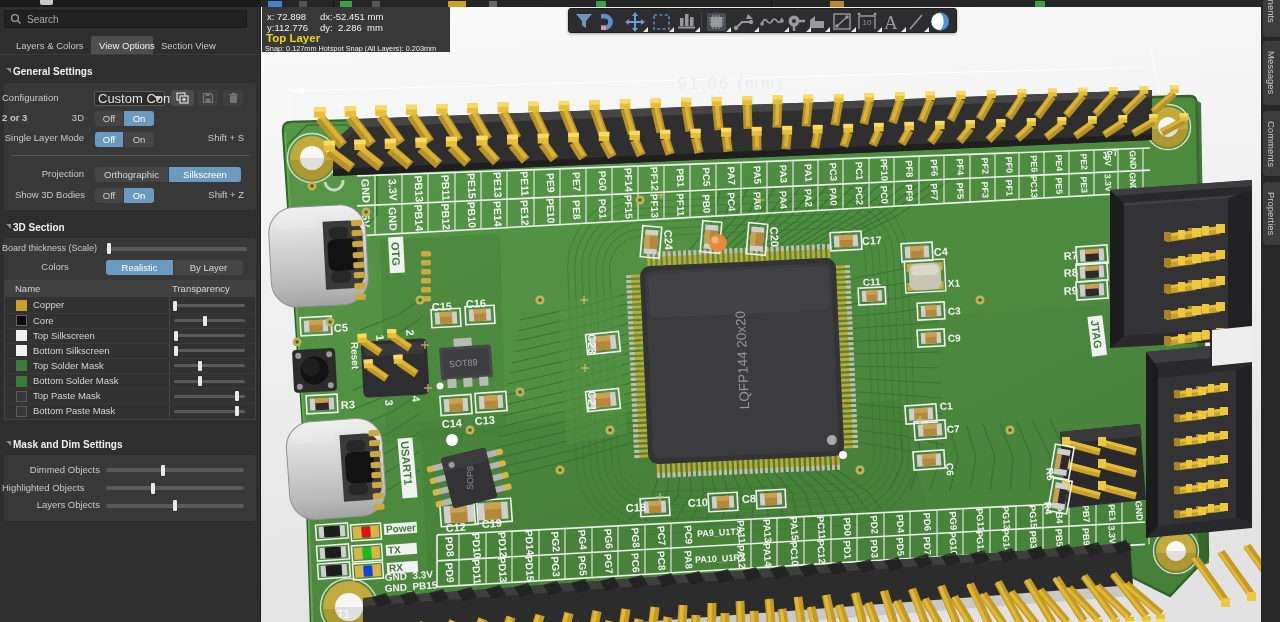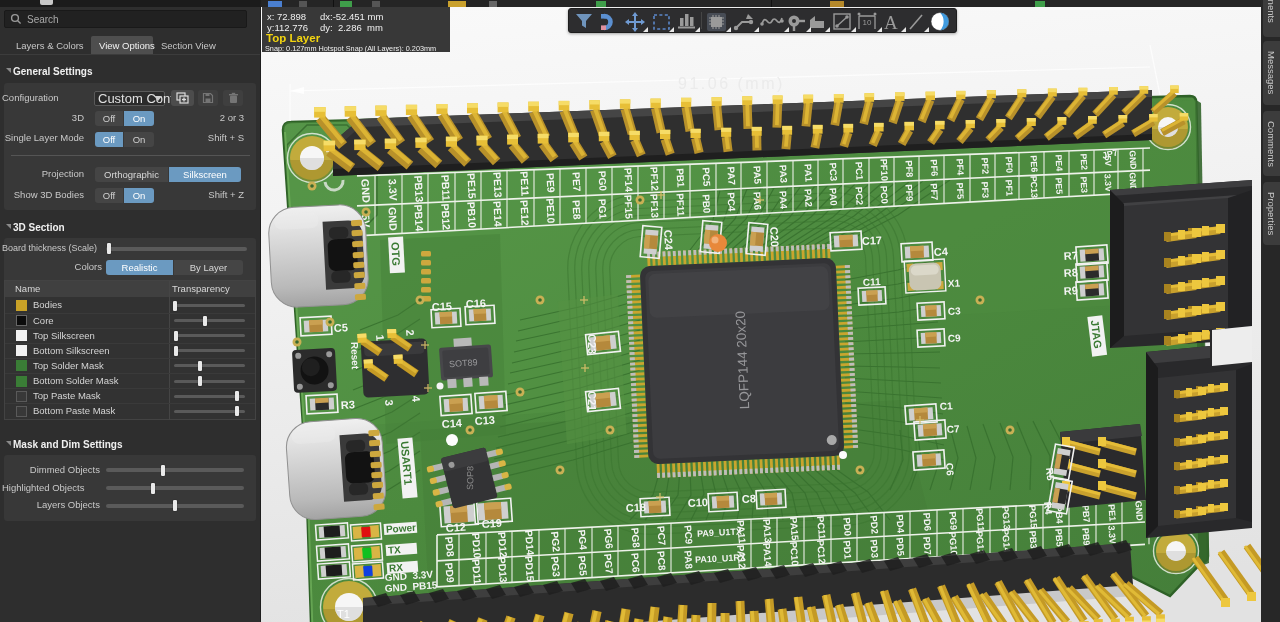--- a/index.html
+++ b/index.html
@@ -1865,56 +1865,56 @@
       </svg>
       <div style="position:absolute;left:223px;top:90px;width:20px;height:16px;background:#3f3f3f;border-radius:3px"></div>
       <svg style="position:absolute;left:228px;top:92px" width="11" height="12" viewBox="0 0 11 12">
         <rect x="2" y="3.5" width="7" height="7.5" rx="1" fill="#757575"></rect>
         <rect x="1" y="2" width="9" height="1.4" fill="#757575"></rect>
         <rect x="3.8" y="0.8" width="3.4" height="1.4" fill="#757575"></rect>
       </svg>
       <div style="position:absolute;left:2px;top:110.9px;width:82px;text-align:right;font-size:9.5px;font-weight:normal;color:#c9c9c9;line-height:14.25px;height:14.25px;white-space:nowrap">3D</div>
       <div style="position:absolute;left:95px;top:111px;width:28px;height:15px;background:#454545;border-radius:3px 0 0 3px;color:#d0d0d0;font-size:9.5px;text-align:center;line-height:15px">Off</div>
       <div style="position:absolute;left:124px;top:111px;width:30px;height:15px;background:#6b9ac1;border-radius:0 3px 3px 0;color:#fff;font-size:9.5px;text-align:center;line-height:15px">On</div>
-      <div style="position:absolute;left:2px;top:110.9px;width:242px;text-align:right;font-size:9.5px;font-weight:normal;color:#c9c9c9;line-height:14.25px;height:14.25px;white-space:nowrap">2 or 3</div>
+      <div style="position:absolute;left:2px;top:110.9px;width:242px;text-align:left;font-size:9.5px;font-weight:bold;color:#c9c9c9;line-height:14.25px;height:14.25px;white-space:nowrap">2 or 3</div>
       <div style="position:absolute;left:2px;top:131.4px;width:82px;text-align:right;font-size:9.5px;font-weight:normal;color:#c9c9c9;line-height:14.25px;height:14.25px;white-space:nowrap">Single Layer Mode</div>
       <div style="position:absolute;left:95px;top:131.5px;width:28px;height:15px;background:#6b9ac1;border-radius:3px 0 0 3px;color:#fff;font-size:9.5px;text-align:center;line-height:15px">Off</div>
       <div style="position:absolute;left:124px;top:131.5px;width:30px;height:15px;background:#454545;border-radius:0 3px 3px 0;color:#d0d0d0;font-size:9.5px;text-align:center;line-height:15px">On</div>
       <div style="position:absolute;left:2px;top:131.4px;width:242px;text-align:right;font-size:9.5px;font-weight:normal;color:#c9c9c9;line-height:14.25px;height:14.25px;white-space:nowrap">Shift + S</div>
       <div style="position:absolute;left:11px;top:155px;width:239px;height:1px;background:#555"></div>
       <div style="position:absolute;left:2px;top:166.9px;width:82px;text-align:right;font-size:9.5px;font-weight:normal;color:#c9c9c9;line-height:14.25px;height:14.25px;white-space:nowrap">Projection</div>
       <div style="position:absolute;left:95px;top:167px;width:73px;height:15px;background:#454545;border-radius:3px 0 0 3px;color:#d8d8d8;font-size:9.5px;text-align:center;line-height:15px">Orthographic</div>
       <div style="position:absolute;left:169px;top:167px;width:72px;height:15px;background:#6b9ac1;border-radius:0 3px 3px 0;color:#fff;font-size:9.5px;text-align:center;line-height:15px">Silkscreen</div>
-      <div style="position:absolute;left:2px;top:187.9px;width:82px;text-align:right;font-size:9.5px;font-weight:normal;color:#c9c9c9;line-height:14.25px;height:14.25px;white-space:nowrap">Show 3D Bodies</div>
+      <div style="position:absolute;left:9px;top:187.9px;width:82px;text-align:center;font-size:9.5px;font-weight:normal;color:#c9c9c9;line-height:14.25px;height:14.25px;white-space:nowrap">Show 3D Bodies</div>
       <div style="position:absolute;left:95px;top:187.5px;width:28px;height:15px;background:#454545;border-radius:3px 0 0 3px;color:#d0d0d0;font-size:9.5px;text-align:center;line-height:15px">Off</div>
       <div style="position:absolute;left:124px;top:187.5px;width:30px;height:15px;background:#6b9ac1;border-radius:0 3px 3px 0;color:#fff;font-size:9.5px;text-align:center;line-height:15px">On</div>
       <div style="position:absolute;left:2px;top:187.9px;width:242px;text-align:right;font-size:9.5px;font-weight:normal;color:#c9c9c9;line-height:14.25px;height:14.25px;white-space:nowrap">Shift + Z</div>
       <div style="position:absolute;left:6px;top:224px;width:0;height:0;border-left:5px solid transparent;border-top:5px solid #8a8a8a"></div>
       <div style="position:absolute;left:13px;top:219.5px;font-size:10px;font-weight:bold;color:#f0f0f0;line-height:15.0px;white-space:nowrap;letter-spacing:0">3D Section</div>
       <div style="position:absolute;left:4px;top:238px;width:252px;height:42px;background:#383838;border-radius:3px 3px 0 0"></div>
       <div style="position:absolute;left:2px;top:241.8px;width:94px;text-align:right;font-size:9px;font-weight:normal;color:#c9c9c9;line-height:13.5px;height:13.5px;white-space:nowrap">Board thickness (Scale)</div>
       <div style="position:absolute;left:106px;top:246.5px;width:141px;height:4px;background:#5a5a5a;border-radius:2.0px"></div>
       <div style="position:absolute;left:106.8px;top:243.0px;width:4px;height:11px;background:#e9e9e9;border-radius:1px;box-shadow:0 0 1px #000"></div>
-      <div style="position:absolute;left:8px;top:260.4px;width:94px;text-align:right;font-size:9.5px;font-weight:normal;color:#c9c9c9;line-height:14.25px;height:14.25px;white-space:nowrap">Colors</div>
+      <div style="position:absolute;left:8px;top:260.4px;width:94px;text-align:center;font-size:9.5px;font-weight:normal;color:#c9c9c9;line-height:14.25px;height:14.25px;white-space:nowrap">Colors</div>
       <div style="position:absolute;left:106px;top:260px;width:67px;height:15px;background:#6b9ac1;border-radius:3px 0 0 3px;color:#fff;font-size:9.5px;text-align:center;line-height:15px">Realistic</div>
       <div style="position:absolute;left:174px;top:260px;width:69px;height:15px;background:#454545;border-radius:0 3px 3px 0;color:#d8d8d8;font-size:9.5px;text-align:center;line-height:15px">By Layer</div>
       <div style="position:absolute;left:4px;top:280px;width:252px;height:140px;background:#323232;border:1px solid #434343"></div>
       <div style="position:absolute;left:5px;top:281px;width:250px;height:16px;background:#404040"></div>
       <div style="position:absolute;left:15px;top:282.4px;font-size:9.5px;font-weight:normal;color:#d8d8d8;line-height:14.25px;white-space:nowrap;letter-spacing:0">Name</div>
       <div style="position:absolute;left:172px;top:282.4px;font-size:9.5px;font-weight:normal;color:#d8d8d8;line-height:14.25px;white-space:nowrap;letter-spacing:0">Transparency</div>
       <div style="position:absolute;left:169px;top:281px;width:1px;height:139px;background:#454545"></div>
       <div style="position:absolute;left:5px;top:312.6px;width:250px;height:1px;background:#3a3a3a"></div>
       <div style="position:absolute;left:5px;top:327.7px;width:250px;height:1px;background:#3a3a3a"></div>
       <div style="position:absolute;left:5px;top:342.8px;width:250px;height:1px;background:#3a3a3a"></div>
       <div style="position:absolute;left:5px;top:357.9px;width:250px;height:1px;background:#3a3a3a"></div>
       <div style="position:absolute;left:5px;top:373.0px;width:250px;height:1px;background:#3a3a3a"></div>
       <div style="position:absolute;left:5px;top:388.1px;width:250px;height:1px;background:#3a3a3a"></div>
       <div style="position:absolute;left:5px;top:403.2px;width:250px;height:1px;background:#3a3a3a"></div>
       <div style="position:absolute;left:16px;top:300.0px;width:11px;height:11px;background:#c9a227;box-sizing:border-box"></div>
-      <div style="position:absolute;left:33px;top:298.4px;font-size:9.5px;font-weight:normal;color:#d5d5d5;line-height:14.25px;white-space:nowrap;letter-spacing:0">Bodies</div>
+      <div style="position:absolute;left:33px;top:298.4px;font-size:9.5px;font-weight:normal;color:#d5d5d5;line-height:14.25px;white-space:nowrap;letter-spacing:0">Copper</div>
       <div style="position:absolute;left:174px;top:304.0px;width:71px;height:3px;background:#5a5a5a;border-radius:1.5px"></div>
       <div style="position:absolute;left:172.7px;top:300.5px;width:4px;height:10px;background:#e9e9e9;border-radius:1px;box-shadow:0 0 1px #000"></div>
       <div style="position:absolute;left:16px;top:315.1px;width:11px;height:11px;background:#0c0c0c;border:1px solid #666;box-sizing:border-box"></div>
       <div style="position:absolute;left:33px;top:313.5px;font-size:9.5px;font-weight:normal;color:#d5d5d5;line-height:14.25px;white-space:nowrap;letter-spacing:0">Core</div>
       <div style="position:absolute;left:174px;top:319.1px;width:71px;height:3px;background:#5a5a5a;border-radius:1.5px"></div>
       <div style="position:absolute;left:202.5px;top:315.6px;width:4px;height:10px;background:#e9e9e9;border-radius:1px;box-shadow:0 0 1px #000"></div>
       <div style="position:absolute;left:16px;top:330.2px;width:11px;height:11px;background:#f2f2f2;box-sizing:border-box"></div>
       <div style="position:absolute;left:33px;top:328.6px;font-size:9.5px;font-weight:normal;color:#d5d5d5;line-height:14.25px;white-space:nowrap;letter-spacing:0">Top Silkscreen</div>
       <div style="position:absolute;left:174px;top:334.2px;width:71px;height:3px;background:#5a5a5a;border-radius:1.5px"></div>
       <div style="position:absolute;left:174.1px;top:330.7px;width:4px;height:10px;background:#e9e9e9;border-radius:1px;box-shadow:0 0 1px #000"></div>

